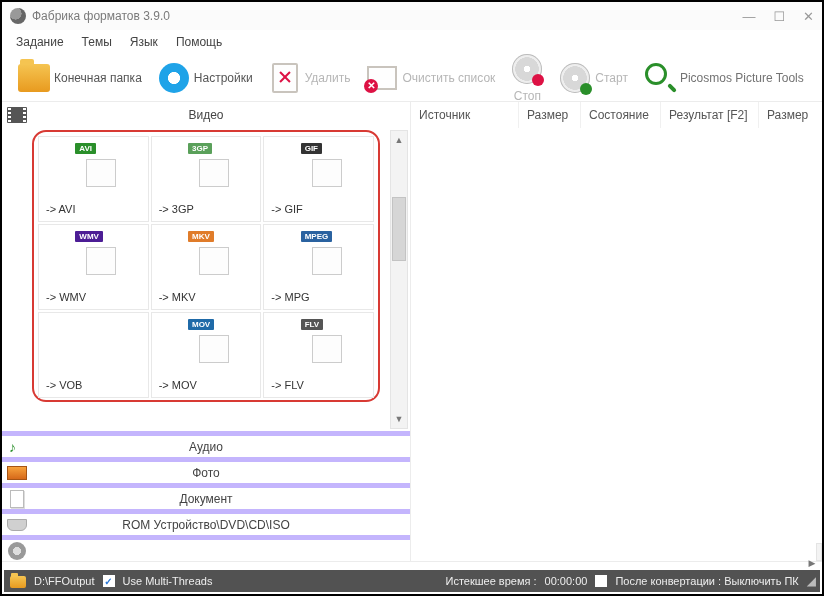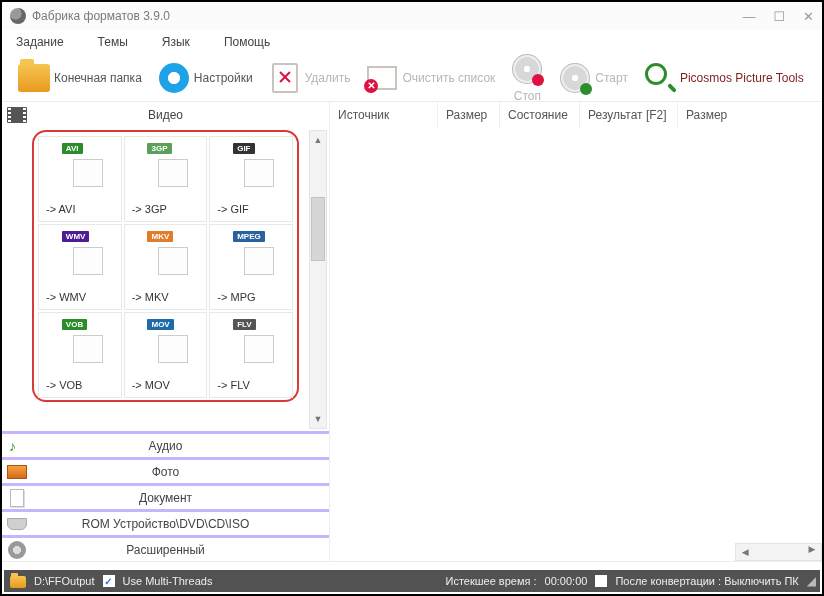--- a/index.html
+++ b/index.html
@@ -6,32 +6,32 @@
   body { font-family: "Segoe UI", Tahoma, sans-serif; font-size: 12px; background: #fff; color: #222; width: 824px; height: 596px; border: 2px solid #000; position: relative; overflow: hidden; }
 
   
   .titlebar { height: 28px; display: flex; align-items: center; padding: 0 8px; background: #fbfbfb; }
   .titlebar .appicon { width: 16px; height: 16px; border-radius: 50%; background: radial-gradient(circle at 35% 35%, #999 0 40%, #666 41% 100%); margin-right: 6px; }
   .titlebar .title { flex: 1; color: #7a7a7a; font-size: 12px; }
   .winbtns { display: flex; gap: 18px; color: #999; }
   .winbtns span { cursor: pointer; font-size: 13px; }
 
   
-  .menubar { height: 24px; display: flex; gap: 34px; padding: 0 14px; align-items: center; color: #444; }
+  .menubar { height: 24px; display: flex; gap: 18px; padding: 0 14px; align-items: center; color: #444; }
   .menubar span { cursor: pointer; }
 
   
   .toolbar { height: 48px; display: flex; align-items: center; gap: 4px; padding: 2px 10px; border-bottom: 1px solid #ececec; }
   .tbtn { display: flex; align-items: center; gap: 4px; padding: 3px 6px; cursor: pointer; color: #555; }
   .tbtn .tico { width: 32px; height: 32px; display: flex; align-items: center; justify-content: center; }
-  .tbtn.orange .tlabel { color: #7f1d1d; font-weight: 500; text-align: right; }
+  .tbtn.orange .tlabel { color: #737373; font-weight: 500; text-align: right; }
 
   
   .main { display: flex; height: 460px; border-bottom: 1px solid #ececec; }
-  .left { width: 328px; border-right: 1px solid #ececec; display: flex; flex-direction: column; }
+  .left { width: 409px; border-right: 1px solid #ececec; display: flex; flex-direction: column; }
   .right { flex: 1; display: flex; flex-direction: row; }
 
   
   .cathdr { height: 26px; display: flex; align-items: center; padding: 0 4px; cursor: pointer; }
   .cathdr .cicon { width: 22px; height: 18px; margin-right: 6px; display: flex; align-items: center; justify-content: center; }
   .cathdr .clabel { flex: 1; text-align: center; color: #444; font-size: 12px; padding-right: 28px; }
 
   
   .gridwrap { position: relative; flex: 1; }
   .gridpanel { border: 2px solid #d83a34; border-radius: 14px; margin: 2px 30px 14px 30px; padding: 4px; height: 272px; }
@@ -42,21 +42,21 @@
   .badge { position: absolute; top: 0; left: 5px; font-size: 8px; font-weight: bold; color: #fff; padding: 1px 4px; border-radius: 1px; }
   .ficon .thumb { position: absolute; right: 0; bottom: 0; width: 30px; height: 28px; border: 1px solid #ccc; background: #fdfdfd; }
 
   
   .vscroll { position: absolute; right: 2px; top: 2px; bottom: 2px; width: 18px; background: #f3f3f3; border: 1px solid #e4e4e4; }
   .vscroll .arrow { height: 18px; display:flex; align-items:center; justify-content:center; color:#777; font-size:9px; user-select:none; }
   .vscroll .track { position:absolute; top:18px; bottom:18px; left:0; right:0; }
   .vscroll .thumb2 { position:absolute; left:1px; right:1px; background:#d6d6d6; border:1px solid #c3c3c3; height:64px; top:48px; }
 
   
-  .catlist .cathdr { border-top: 3px solid #c4b5fd; }
+  .catlist .cathdr { border-top: 5px solid #c4b5fd; }
 
   
   .thdr { height: 26px; display: flex; align-items: center; color: #555; }
   .thdr .col { padding: 0 8px; border-right: 1px solid #f0f0f0; height: 100%; display: flex; align-items: center; white-space: nowrap; }
   .thdr .col:last-child { border-right: none; }
   .rbody { flex: 1; position: relative; }
   .hscroll { position: absolute; left: 0; right: 0; bottom: 0; height: 18px; background: #f3f3f3; border: 1px solid #e4e4e4; }
   .hscroll .harrow { width: 18px; display: inline-flex; align-items: center; justify-content: center; color:#777; font-size:9px; }
 
   
@@ -218,24 +218,20 @@
               <div class="flabel">-&gt; MKV</div>
             </div>
             <div class="fmt">
               <div class="ficon">
                 <div class="badge" style="background:#2a62a0">MPEG</div>
                 <div class="thumb"></div>
               </div>
               <div class="flabel">-&gt; MPG</div>
             </div>
             <div class="fmt">
-              <div class="ficon">
-                <div class="badge" style="background:#2a8f2a">VOB</div>
-                <div class="thumb"></div>
-              </div>
               <div class="flabel">-&gt; VOB</div>
             </div>
             <div class="fmt">
               <div class="ficon">
                 <div class="badge" style="background:#1f6aa8">MOV</div>
                 <div class="thumb"></div>
               </div>
               <div class="flabel">-&gt; MOV</div>
             </div>
             <div class="fmt">
@@ -278,21 +274,20 @@
       <div class="cathdr">
         <div class="cicon">
             <div class="romico"></div>
           </div>
         <div class="clabel">ROM Устройство\DVD\CD\ISO</div>
       </div>
       <div class="cathdr">
         <div class="cicon">
             <div class="advico"></div>
           </div>
-        <div class="clabel">Расширенный</div>
       </div>
     </div>
   </div>
 
   <div class="right">
     <div class="thdr">
       <div class="col" style="width:108px">Источник</div>
       <div class="col" style="width:62px">Размер</div>
       <div class="col" style="width:80px">Состояние</div>
       <div class="col" style="width:98px">Результат [F2]</div>

